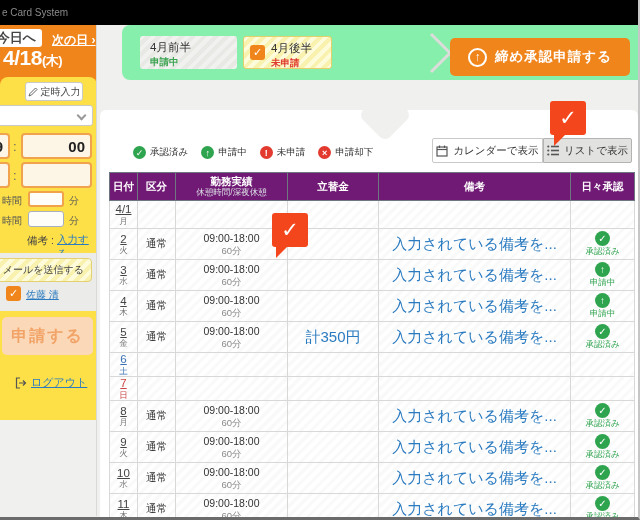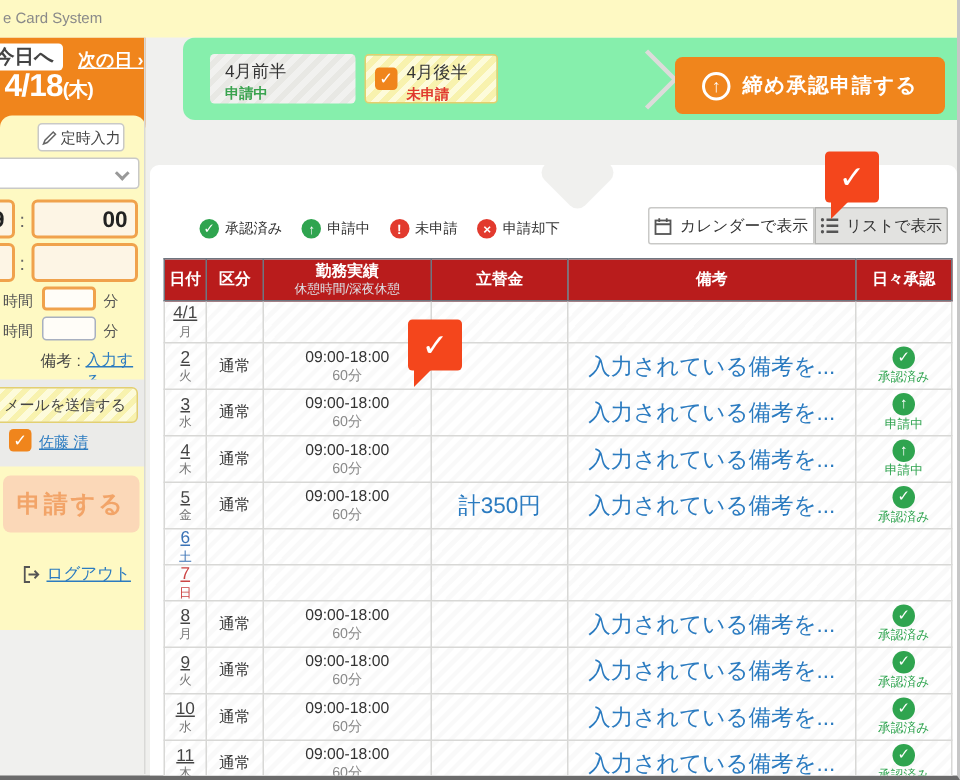--- a/index.html
+++ b/index.html
@@ -1,33 +1,33 @@
 <!DOCTYPE html>
 <html><head>
 <meta charset="utf-8">
 <style>
   * { margin:0; padding:0; box-sizing:border-box; }
   body { font-family:"Liberation Sans","DejaVu Sans",sans-serif; background:#fff; }
   .screen { position:relative; width:640px; height:520px; overflow:hidden; background:#f0f0ee;
             border-right:2px solid #c6c6c6; border-bottom:3px solid #6b6b6b; }
 
   
-  .app-header { position:absolute; left:0; top:0; width:640px; height:25px; background:#fef9c3; z-index:3; }
+  .app-header { position:absolute; left:0; top:0; width:640px; height:25px; background:#000000; z-index:3; }
   .app-title { position:absolute; left:2px; top:7px; font-size:10px; color:#8a8a8a; }
 
   
   .sb-orange { position:absolute; left:0; top:25px; width:97px; height:60px; background:#f0851c; z-index:1; }
   .sb-divider { position:absolute; left:96px; top:25px; width:1px; height:491px; background:#d9d9d7; z-index:2; }
   .pill-btn { position:absolute; left:-50px; top:4px; width:92px; height:18px; background:#fff; border-radius:3px;
               display:flex; align-items:center; justify-content:flex-end; padding-right:6px;
               font-size:13px; font-weight:bold; color:#444; }
   .next-day { position:absolute; left:52px; top:7px; font-size:12px; font-weight:bold; color:#fff; text-decoration:underline; cursor:pointer; }
   .cur-date { position:absolute; left:3px; top:21px; color:#fff; font-weight:bold; font-size:21px; letter-spacing:-0.5px; }
   .cur-date small { font-size:13px; }
-  .sb-card { position:absolute; left:0; top:77px; width:97px; height:343px; background:#fef9c3;
+  .sb-card { position:absolute; left:0; top:77px; width:97px; height:343px; background:#fde047;
              border-radius:8px 8px 0 0; z-index:2; }
   .fixed-btn { position:absolute; left:25px; top:5px; width:58px; height:19px; background:#fff; border:1px solid #c9c9c7;
                border-radius:3px; display:flex; align-items:center; justify-content:center; gap:3px;
                font-size:10px; color:#444; cursor:pointer; }
   .shift-sel { position:absolute; left:-10px; top:28px; width:103px; height:21px; background:#fff;
                border:1px solid #c9c9c7; border-radius:3px; cursor:pointer; }
   .chev-down { position:absolute; right:7px; top:6px; width:7px; height:7px; border-right:2px solid #999;
                border-bottom:2px solid #999; transform:rotate(45deg); }
   .t-in { position:absolute; height:26px; background:#fdf5e5; border:2px solid #f0a24c; border-radius:4px;
           font-size:15px; font-weight:bold; color:#222; text-align:right; padding-right:5px;
@@ -92,21 +92,21 @@
            display:flex; align-items:center; justify-content:center; color:#fff; font-size:21px; font-weight:bold; }
   .badge::after { content:""; position:absolute; left:4px; bottom:-11px; width:0; height:0;
                   border-top:12px solid #f4461c; border-right:12px solid transparent; }
   .badge-1 { left:550px; top:101px; }
   .badge-2 { left:272px; top:213px; }
 
   
   table.att { position:absolute; left:109px; top:172px; width:525px; border-collapse:collapse; table-layout:fixed; z-index:2;
               background:#fff; }
   col.c1{width:28px;} col.c2{width:38px;} col.c3{width:112px;} col.c4{width:91px;} col.c5{width:192px;} col.c6{width:64px;}
-  .att th { background:#b91c1c; color:#fff; font-size:10.5px; font-weight:bold; height:28px; text-align:center;
+  .att th { background:#701a75; color:#fff; font-size:10.5px; font-weight:bold; height:28px; text-align:center;
             border:1px solid #6e7680; vertical-align:middle; line-height:1.1; }
   .att th .sub { display:block; font-size:8.5px; font-weight:normal; color:#dde1e6; margin-top:1px; }
   .att td { border:1px solid #d8d8d6; text-align:center; vertical-align:middle; font-size:10.5px; color:#333;
             background:repeating-linear-gradient(135deg,rgba(0,0,0,0.022) 0 3px,transparent 3px 7px); }
   tr.row-filled td { height:31px; }
   tr.row-empty td { height:24px; }
   tr.row-tall td { height:28px; }
   .date-link { display:block; font-size:11.5px; color:#444; text-decoration:underline; cursor:pointer; line-height:1.1; }
   .dow { display:block; font-size:8.5px; color:#777; line-height:1.1; margin-top:1px; }
   .dw-sat.date-link, .dw-sat { color:#3a72b5; }

